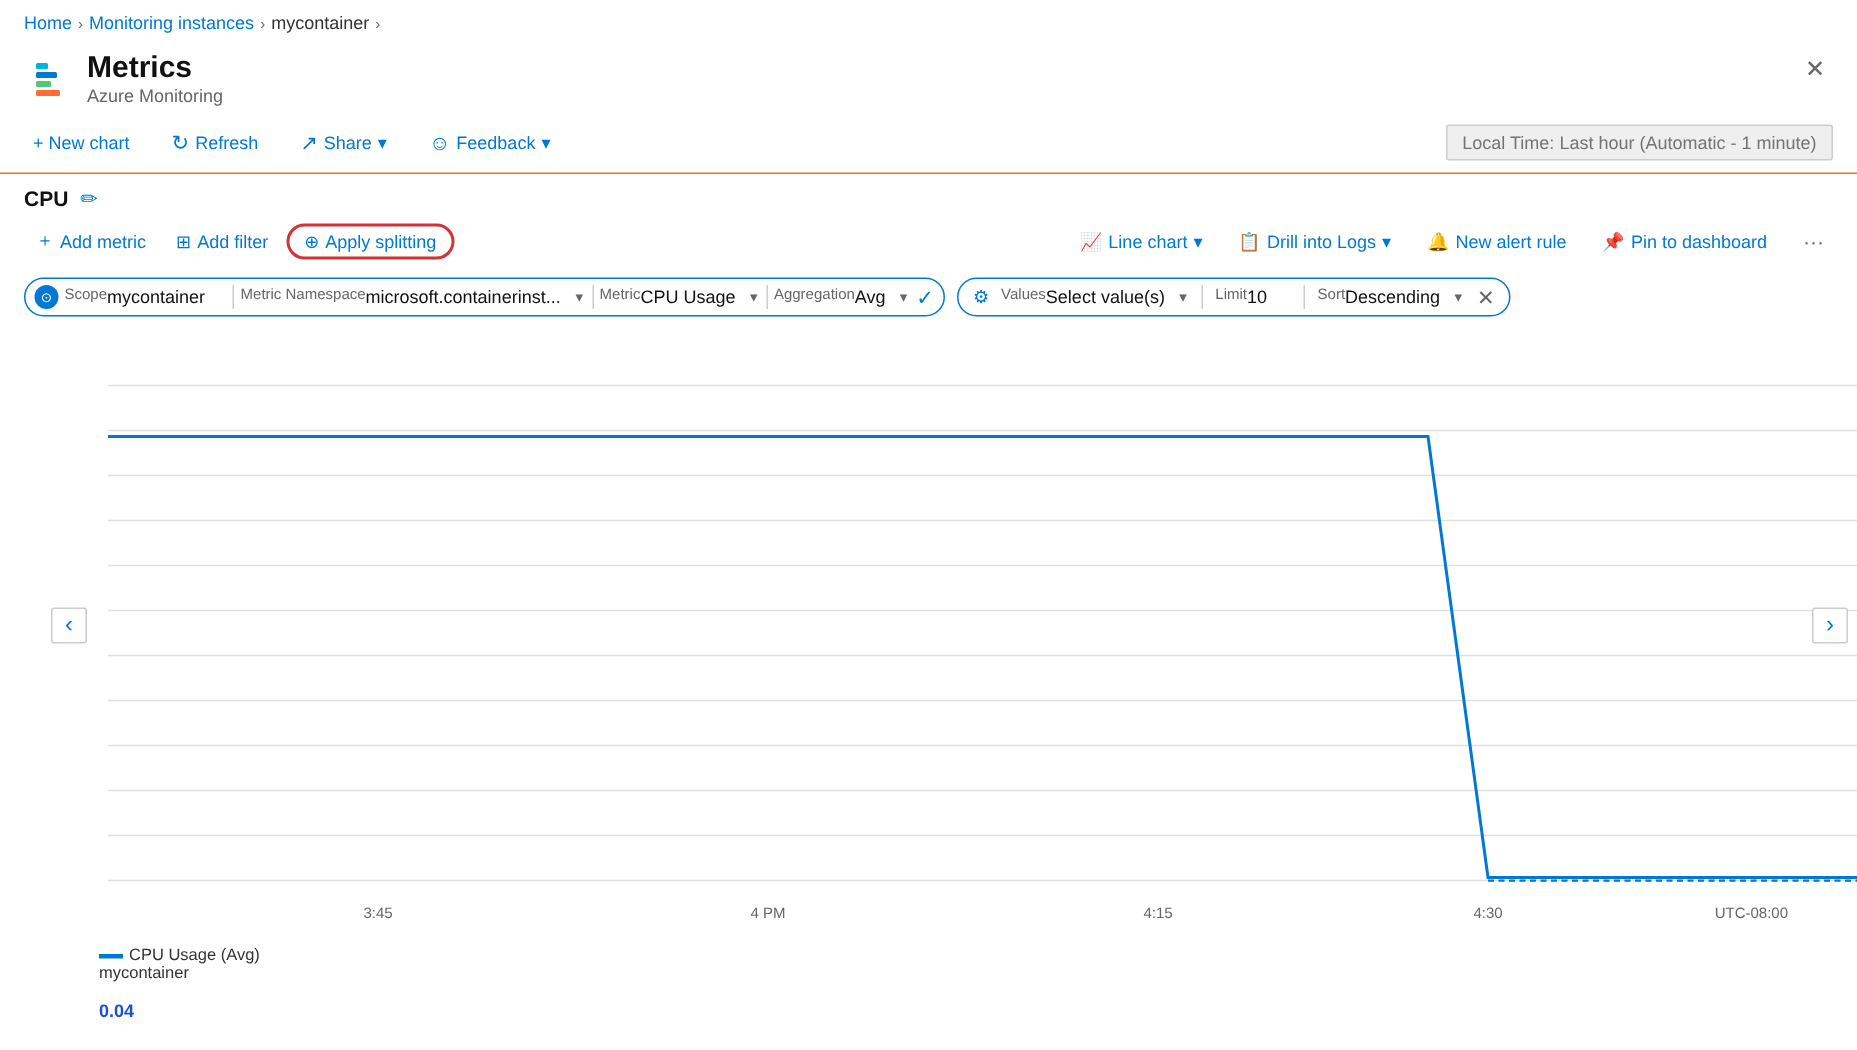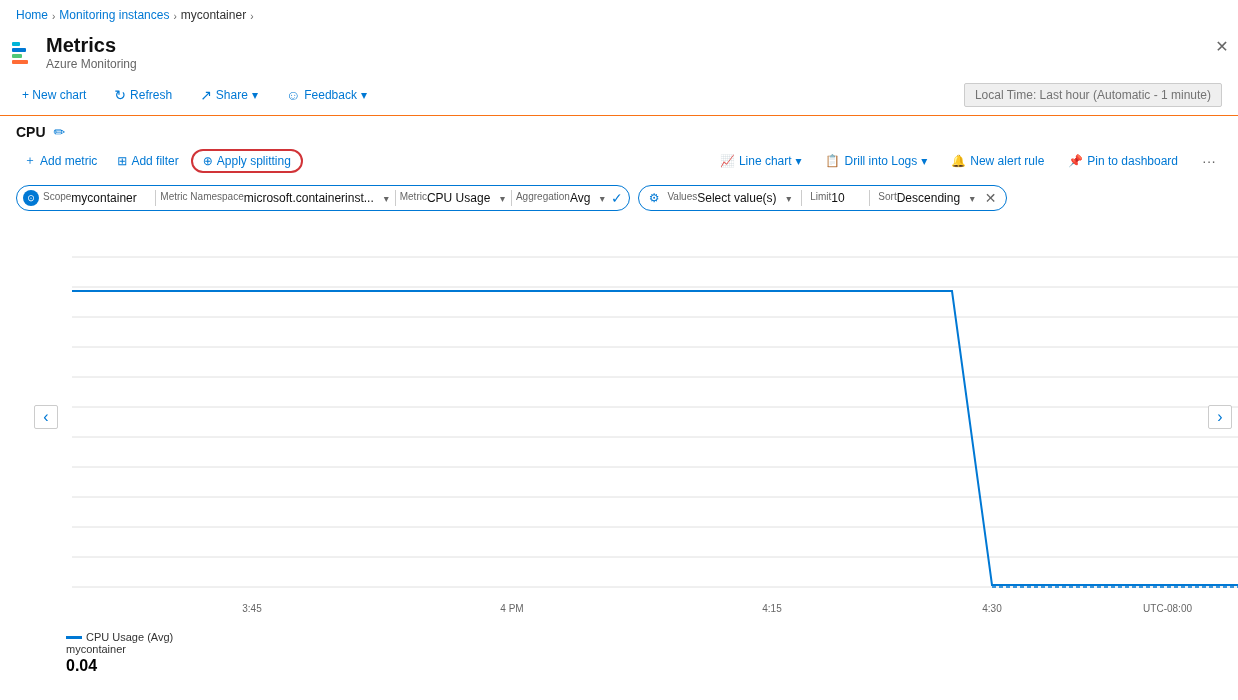--- a/index.html
+++ b/index.html
@@ -5,21 +5,21 @@
     * { box-sizing: border-box; margin: 0; padding: 0; }
     body { font-family: 'Segoe UI', Arial, sans-serif; font-size: 12px; background: #fff; color: #333; overflow: hidden; }
     
     
     .breadcrumb { display: flex; align-items: flex-end; padding: 8px 16px; font-size: 12px; color: #0078d4; gap: 4px; }
     .breadcrumb span { color: #333; }
     .breadcrumb a { color: #0078d4; text-decoration: none; cursor: pointer; }
     .breadcrumb .sep { color: #666; font-size: 10px; }
 
     
-    .header { display: flex; align-items: flex-start; padding: 4px 4px 8px; justify-content: space-between; }
+    .header { display: flex; align-items: flex-start; padding: 4px 16px 8px; justify-content: space-between; }
     .header-left { display: flex; align-items: center; gap: 10px; }
     .app-icon { width: 32px; height: 32px; display: flex; align-items: center; justify-content: center; }
     .bars-icon { display: flex; flex-direction: column; gap: 2px; }
     .bars-icon .bar { height: 4px; background: #0078d4; border-radius: 1px; }
     .bars-icon .bar:nth-child(1) { width: 8px; background: #00b4d8; }
     .bars-icon .bar:nth-child(2) { width: 14px; background: #0078d4; }
     .bars-icon .bar:nth-child(3) { width: 10px; background: #50c878; }
     .bars-icon .bar:nth-child(4) { width: 16px; background: #ff6b35; }
     .header-title h1 { font-size: 20px; font-weight: 600; color: #111; }
     .header-title p { font-size: 12px; color: #666; }
@@ -61,21 +61,21 @@
     .splitting-pill { display: flex; align-items: center; border: 1px solid #0078d4; border-radius: 20px; padding: 4px 10px; gap: 8px; background: #fff; }
     .splitting-icon { color: #0078d4; font-size: 12px; }
     .pill-x { color: #666; cursor: pointer; font-size: 14px; }
 
     
     .legend { display: flex; align-items: flex-start; padding: 4px 16px 8px 50px; gap: 8px; }
     .legend-item { display: flex; flex-direction: column; }
     .legend-line { display: flex; align-items: center; gap: 4px; }
     .legend-color { width: 16px; height: 3px; background: #0078d4; }
     .legend-text { font-size: 11px; color: #333; }
-    .legend-value { font-size: 16px; font-weight: 600; color: #000000; margin-top: 2px; }
+    .legend-value { font-size: 12px; font-weight: 600; color: #1d4ed8; margin-top: 12px; }
 
     
     .nav-arrow { position: absolute; top: 50%; transform: translateY(-50%); width: 24px; height: 24px; display: flex; align-items: center; justify-content: center; cursor: pointer; color: #0078d4; font-size: 16px; border: 1px solid #ccc; background: #fff; border-radius: 2px; }
     .nav-left { left: -28px; }
     
     .divider { width: 1px; height: 16px; background: #ccc; }
   </style>
 </head>
 <body>
 

